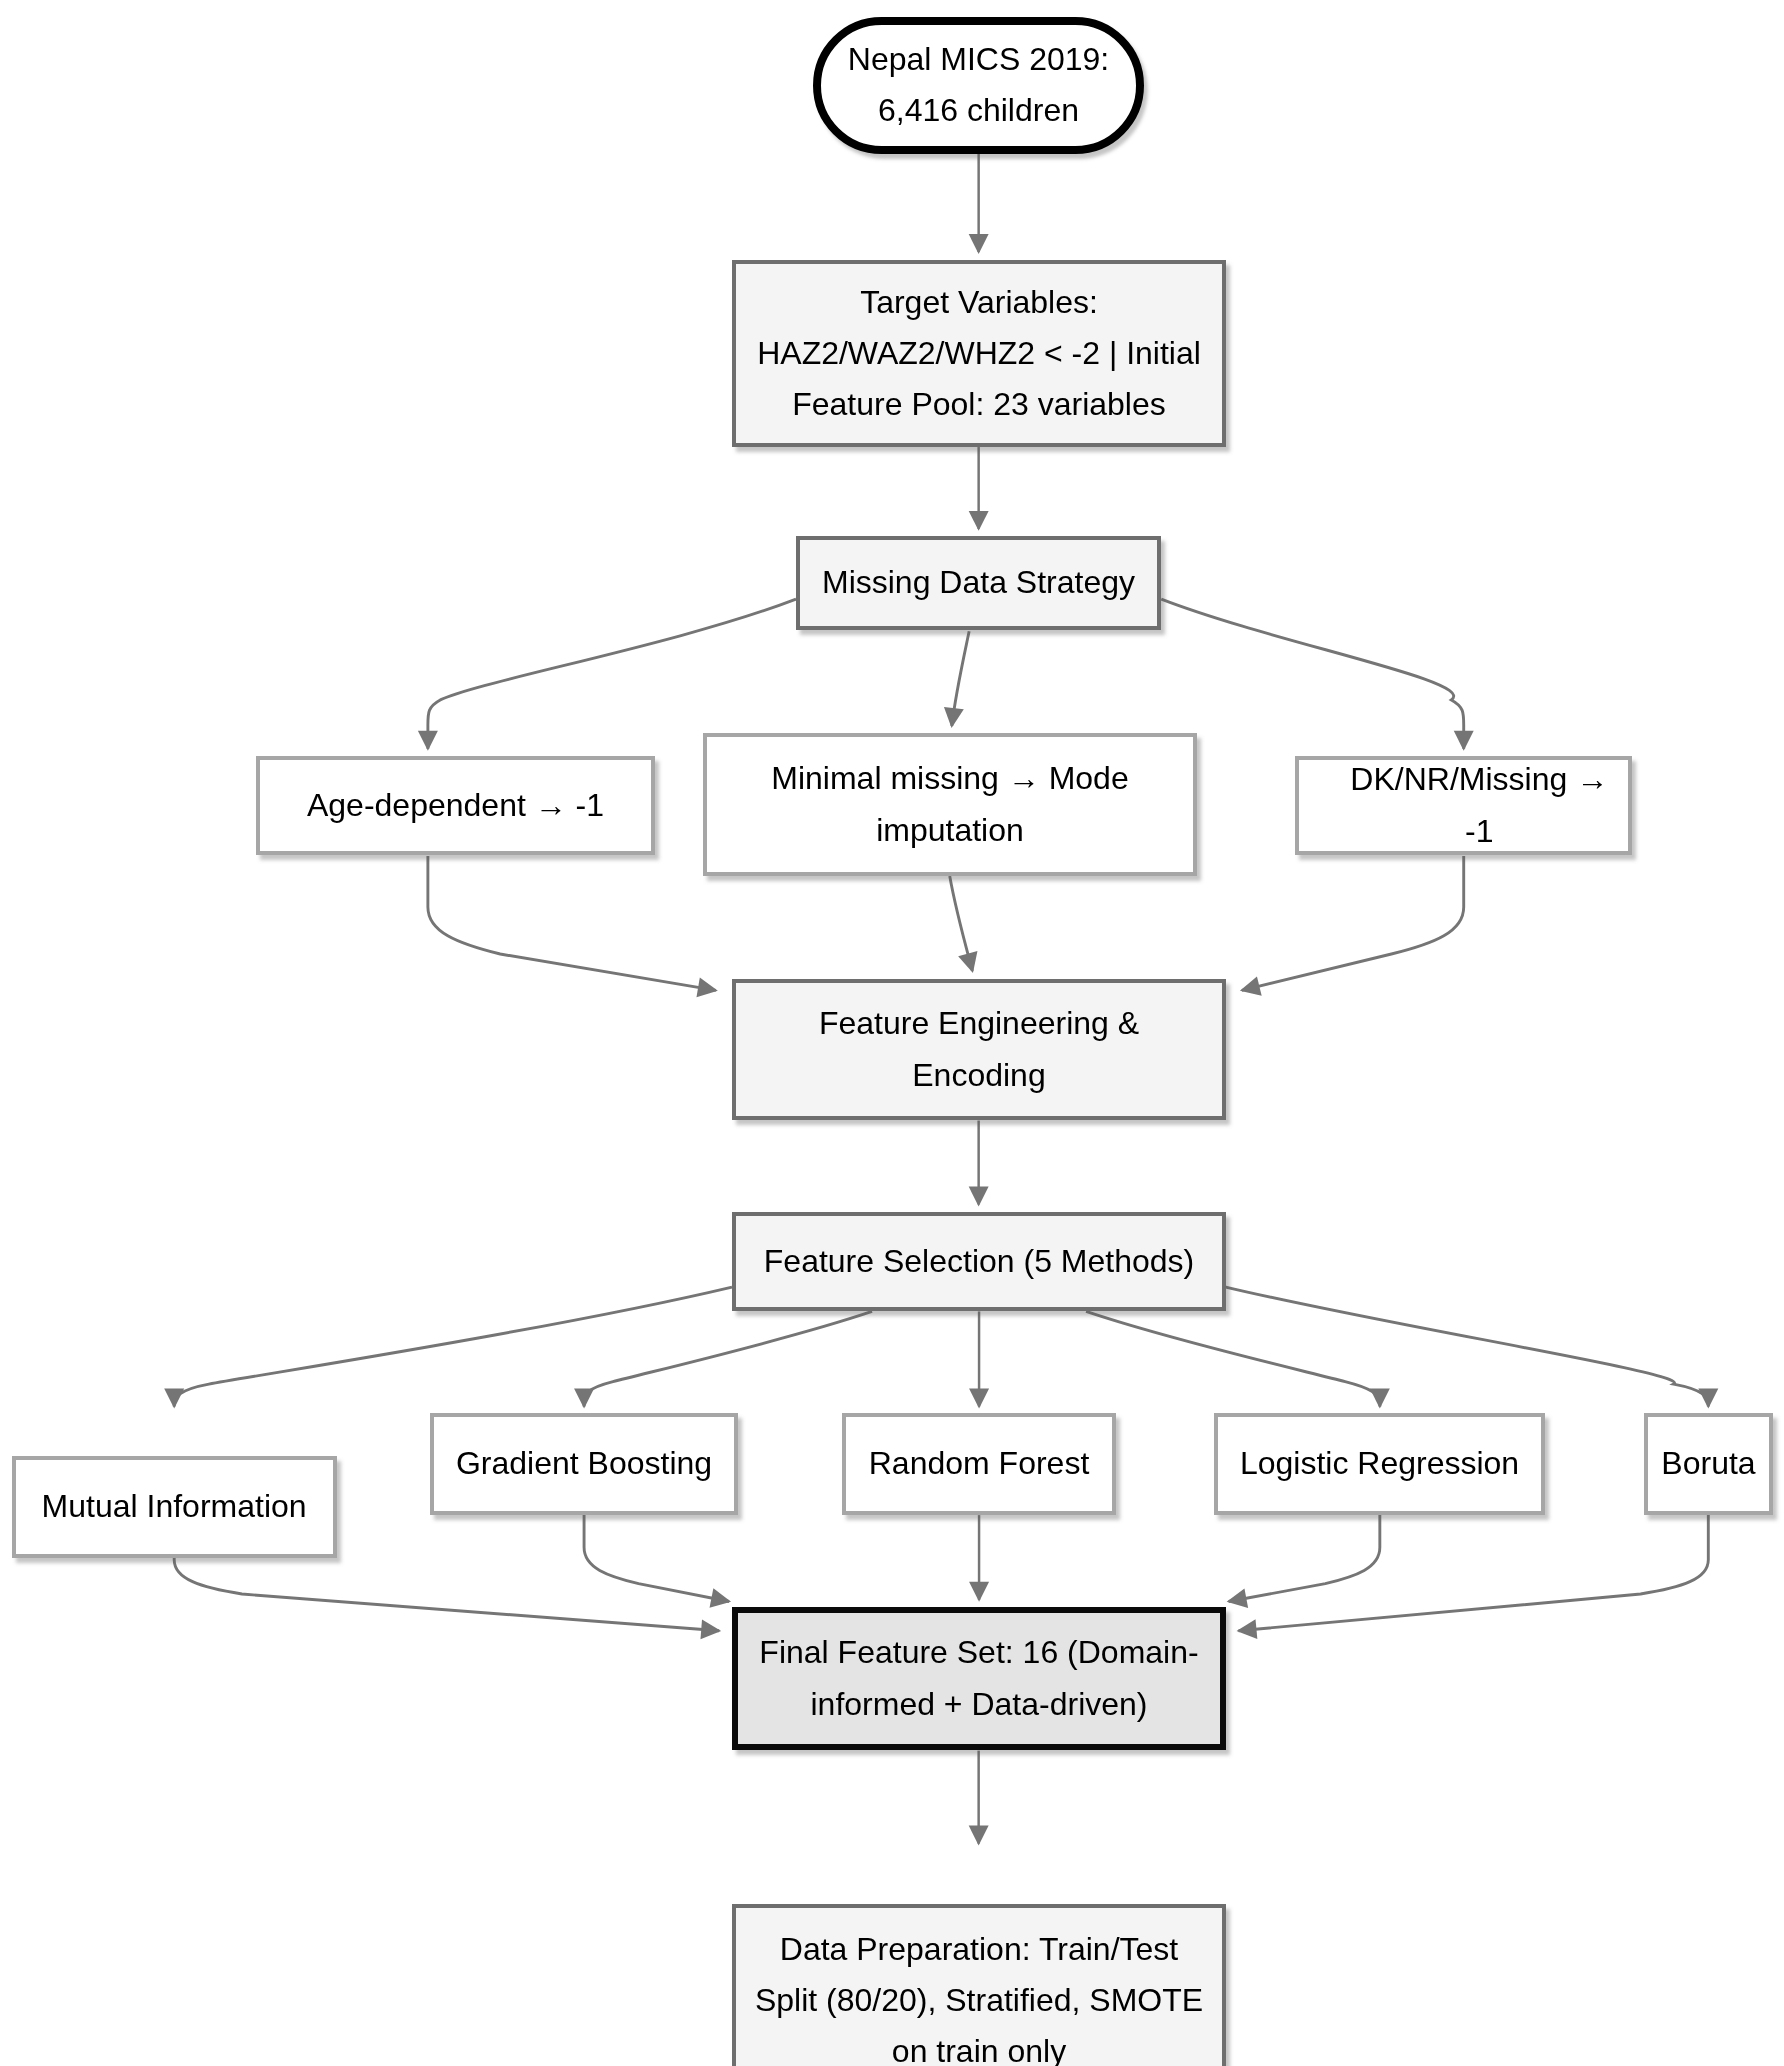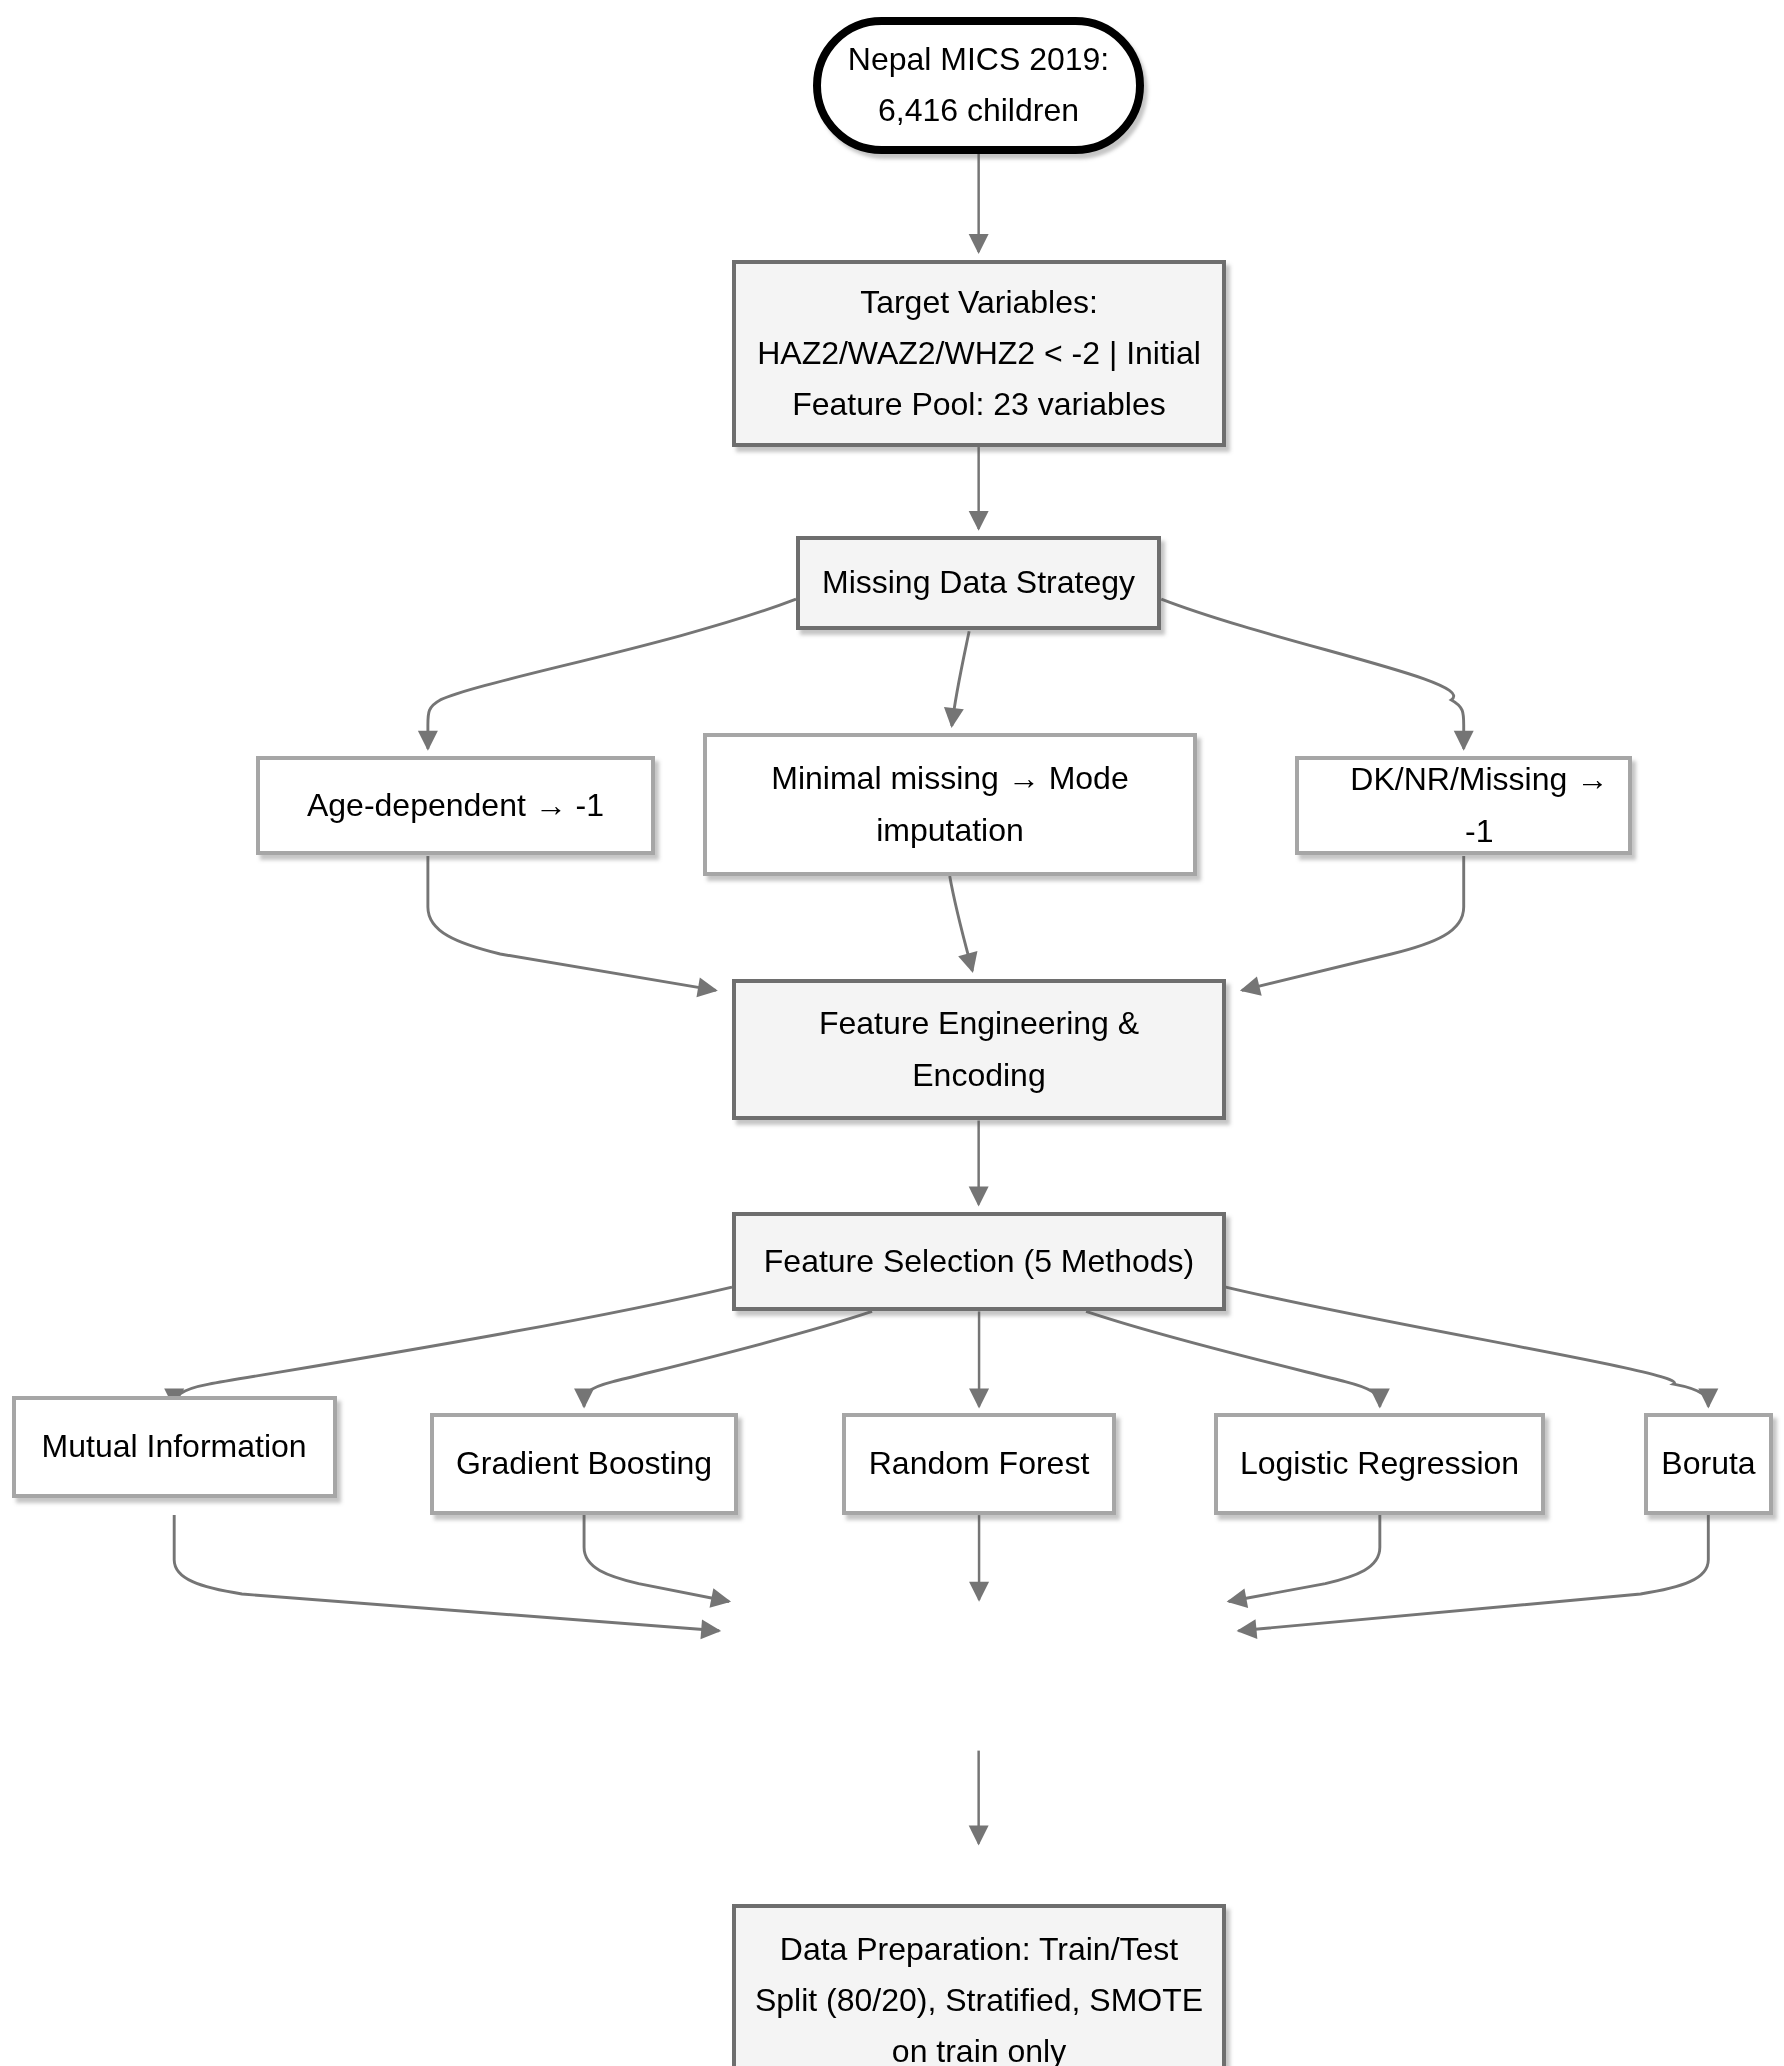--- a/index.html
+++ b/index.html
@@ -59,21 +59,21 @@
   }
   
   #n-start    { left: 813px; top: 16.5px;   width: 331px;  height: 137px; }
   #n-target   { left: 732px; top: 260px;  width: 494px; height: 187px; }
   #n-missing  { left: 796px; top: 536px; width: 365px;  height: 94px; }
   #n-age      { left: 256px;  top: 756px; width: 399px;  height: 99px; }
   #n-minimal  { left: 703px; top: 733px; width: 494px; height: 143px; }
   #n-dknr     { left: 1295px; top: 756px; width: 337px;  height: 99px; padding-left: 48px; }
   #n-feateng  { left: 732px; top: 979px; width: 494px; height: 141px; }
   #n-featsel  { left: 732px; top: 1212px; width: 494px; height: 99px; }
-  #n-mutual   { left: 11.6px;   top: 1396px; width: 325px;  height: 102px; }
+  #n-mutual   { left: 11.6px;   top: 1456px; width: 325px;  height: 102px; }
   #n-gb5      { left: 430px; top: 1413px; width: 308px;  height: 102px; }
   #n-rf5      { left: 842px; top: 1413px; width: 274px;  height: 102px; }
   #n-lr5      { left: 1214px; top: 1413px; width: 331px;  height: 102px; }
   #n-boruta   { left: 1644px; top: 1413px; width: 129px;  height: 102px; }
   #n-final    { left: 732px; top: 1607px; width: 494px; height: 143px; }
   #n-dataprep { left: 732px; top: 1904px; width: 494px; height: 193px; }
 </style>
 </head>
 <body>
 
@@ -175,20 +175,24 @@
   </div>
 
   <div class="node branch" id="n-lr5">
     <span>Logistic Regression</span>
   </div>
 
   <div class="node branch" id="n-boruta">
     <span>Boruta</span>
   </div>
 
+  <div class="node emphasis" id="n-final">
+    <span>Final Feature Set: 16 (Domain-
+informed + Data-driven)</span>
+  </div>
 
   <div class="node process" id="n-dataprep">
     <span>Data Preparation: Train/Test
 Split (80/20), Stratified, SMOTE
 on train only</span>
   </div>
 
 </div>
 
 

